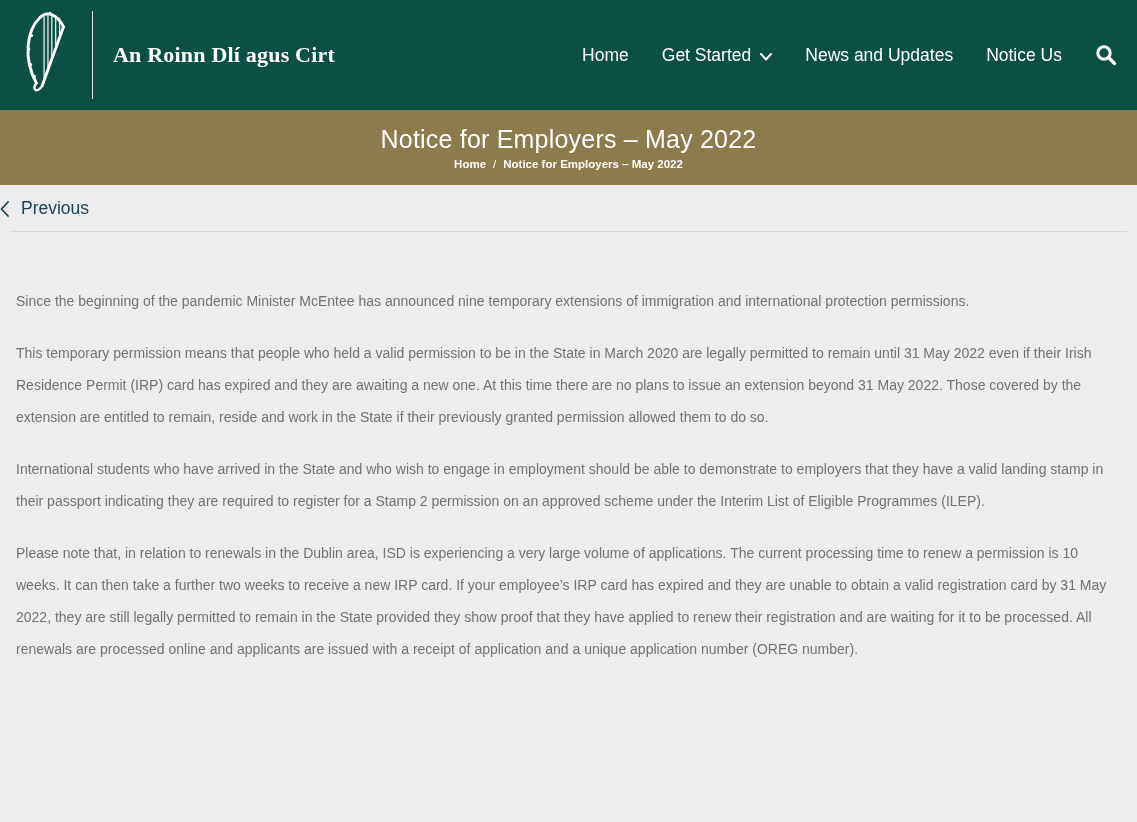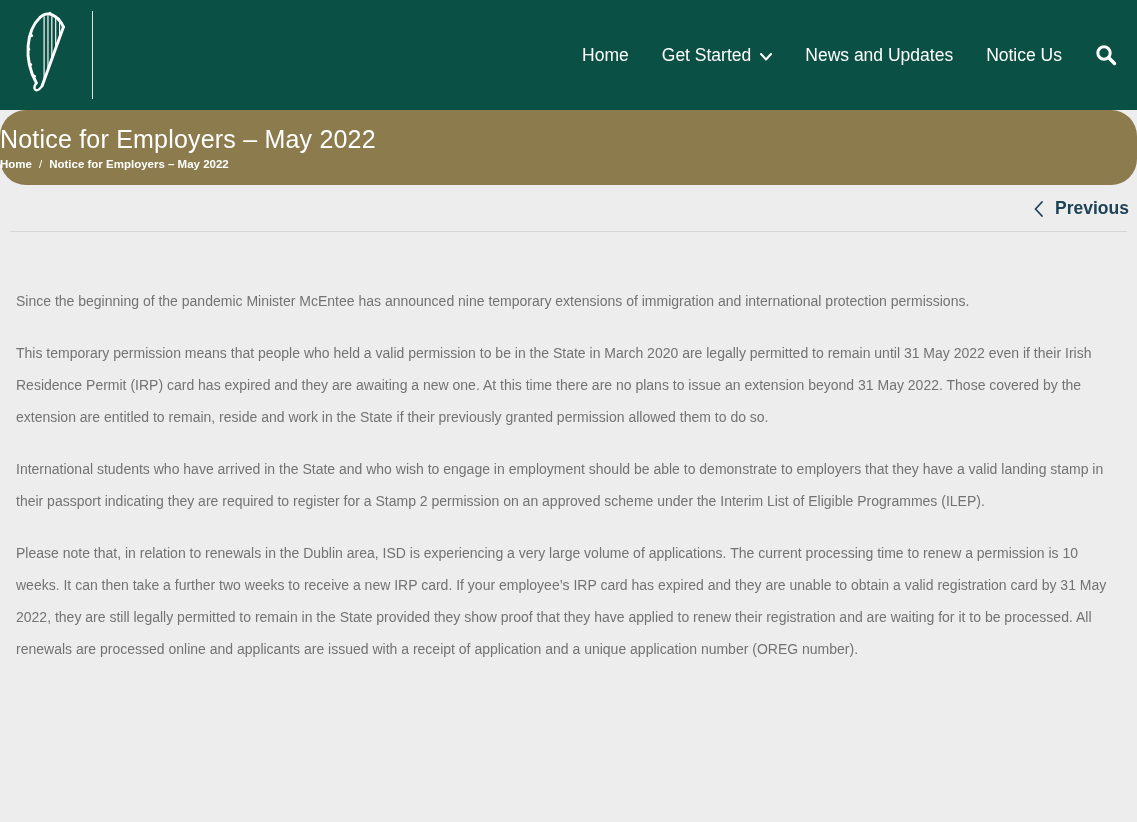--- a/index.html
+++ b/index.html
@@ -53,43 +53,42 @@
   }
   .search-btn svg { width: 22px; height: 22px; }
 
   
   .banner {
     height: 75px;
     background: #8b7b4d;
     color: #ffffff;
     display: flex;
     flex-direction: column;
+    align-items: center;
     justify-content: center;
     gap: 4px;
-    border-radius: 26px;
   }
   .banner-title { font-size: 25px; font-weight: normal; letter-spacing: 0.2px; }
   .breadcrumb {
     font-size: 11.5px;
     font-weight: bold;
     display: flex;
     gap: 7px;
     align-items: center;
   }
   .breadcrumb a { color: #ffffff; text-decoration: none; cursor: pointer; }
   .breadcrumb .sep { font-weight: normal; }
 
   
   .prev-strip {
     height: 46px;
     display: flex;
     align-items: center;
-    justify-content: flex-end;
-    padding-right: 8px;
-    font-weight: bold;
+    justify-content: flex-start;
+    padding-right: 20px;
   }
   .prev-link {
     color: #1c4356;
     font-size: 17.5px;
     text-decoration: none;
     display: flex;
     align-items: center;
     gap: 12px;
     cursor: pointer;
   }
@@ -129,20 +128,21 @@
       <circle cx="14" cy="28" r="1.6" fill="#fff" stroke="none"></circle>
       <circle cx="11" cy="42" r="1.6" fill="#fff" stroke="none"></circle>
       <circle cx="13" cy="58" r="1.6" fill="#fff" stroke="none"></circle>
       <circle cx="17" cy="70" r="1.6" fill="#fff" stroke="none"></circle>
       <circle cx="33" cy="5" r="1.6" fill="#fff" stroke="none"></circle>
       <circle cx="42" cy="11" r="1.6" fill="#fff" stroke="none"></circle>
     </svg>
   </span>
   <span class="logo-divider"></span>
   <div class="logo-text">
+    <div class="logo-title-irish">An Roinn Dlí agus Cirt</div>
   </div>
 
   <nav class="nav">
     <a class="nav-item">
       <span>Home</span>
     </a>
     <a class="nav-item">
       <span>Get Started</span>
       <svg class="chev-down" viewBox="0 0 12 8">
         <polyline points="1,1 6,6.5 11,1" fill="none" stroke="#ffffff" stroke-width="2" stroke-linecap="round" stroke-linejoin="round"></polyline>

